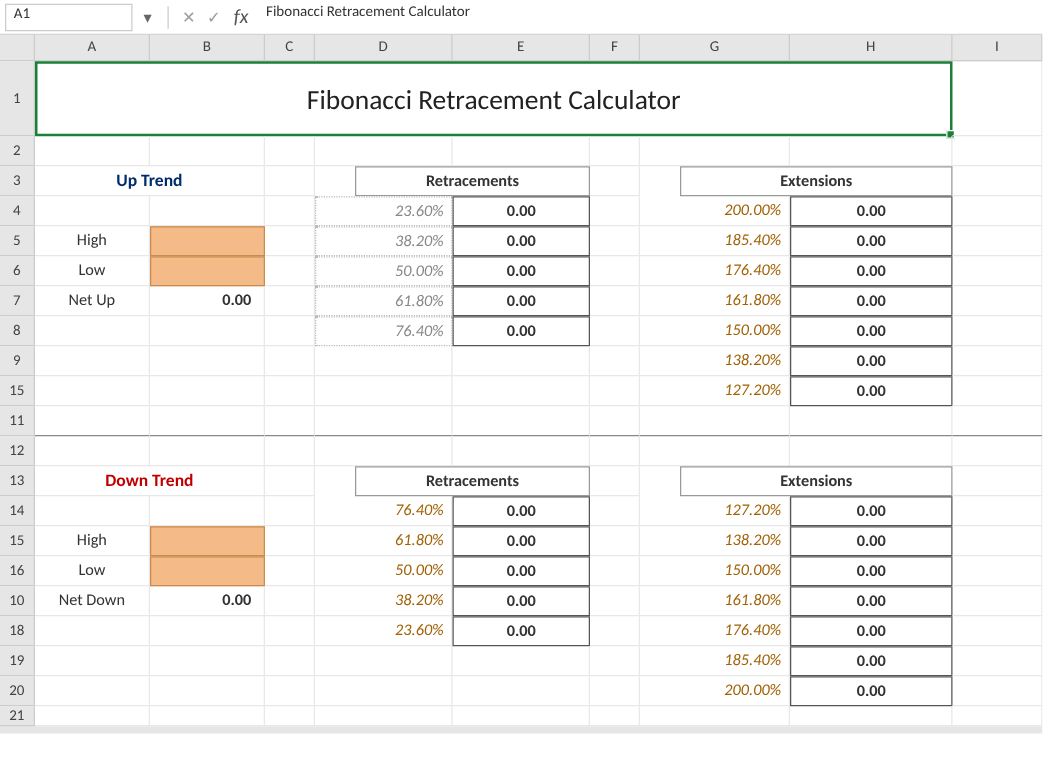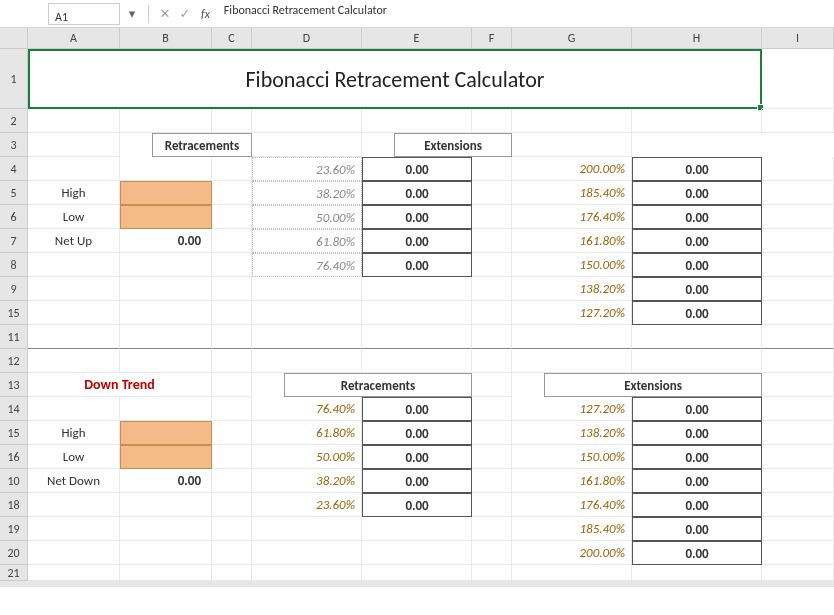--- a/index.html
+++ b/index.html
@@ -1,23 +1,23 @@
 <!DOCTYPE html>
 <html><head>
 <meta charset="utf-8">
 <style>
 * { box-sizing: border-box; margin: 0; padding: 0; }
 body { font-family: Calibri, Arial, sans-serif; font-size: 13px; background: #fff; color: #333; user-select: none; }
 
 .toolbar { display: flex; align-items: center; height: 28px; border-bottom: 1px solid #d4d4d4; padding: 0 4px; gap: 4px; }
-.namebox { width: 72px; height: 22px; border: 1px solid #ccc; background: #fff; display: flex; align-items: flex-end; padding: 0 6px; font-size: 12px; margin-left: 44px; }
+.namebox { width: 102px; height: 22px; border: 1px solid #ccc; background: #fff; display: flex; align-items: flex-start; padding: 0 6px; font-size: 12px; }
 .namebox-dd { width: 16px; text-align: center; color: #666; }
 .fx-divider { width: 1px; height: 18px; background: #ccc; margin: 0 4px; }
 .fx-btn { width: 16px; color: #a0a0a0; text-align: center; font-size: 13px; }
-.fx-label { font-style: italic; color: #555; margin: 0 4px; font-size: 12px; }
+.fx-label { font-style: italic; color: #555; margin: 0 4px; font-size: 16px; }
 .fx-input { flex: 1; height: 22px; padding: 0 6px; font-size: 12px; }
 
 .sheet { position: relative; }
 .col-headers { display: grid; grid-template-columns: 28px 92px 92px 40px 110px 110px 40px 120px 130px 72px; background: #e6e6e6; border-bottom: 1px solid #ccc; }
 .col-h { height: 20px; border-right: 1px solid #ccc; text-align: center; font-size: 12px; color: #444; line-height: 20px; }
 
 .grid-row { display: grid; grid-template-columns: 28px 92px 92px 40px 110px 110px 40px 120px 130px 72px; }
 .row-h { background: #e6e6e6; border-right: 1px solid #ccc; border-bottom: 1px solid #ccc; text-align: center; font-size: 12px; color: #444; display: flex; align-items: center; justify-content: center; }
 .cell { border-right: 1px solid #e8e8e8; border-bottom: 1px solid #e8e8e8; height: 24px; display: flex; align-items: center; padding: 0 6px; position: relative; }
 .r1 .cell { height: 60px; }
@@ -92,20 +92,23 @@
       <div class="cell"></div>
       <div class="cell"></div>
       <div class="cell"></div>
       <div class="cell"></div>
       <div class="cell"></div>
       <div class="cell"></div>
   </div>
 
   <div class="grid-row">
     <div class="row-h">3</div>
+    <div class="cell lbl" style="grid-column: span 2;">
+        <span class="trend-up">Up Trend</span>
+      </div>
     <div class="cell"></div>
     <div class="cell hdr-retr hdr-span2">Retracements</div>
     <div class="cell"></div>
     <div class="cell hdr-ext hdr-span2">Extensions</div>
     <div class="cell"></div>
   </div>
 
   <div class="grid-row">
     <div class="row-h">4</div>
     <div class="cell"></div>

